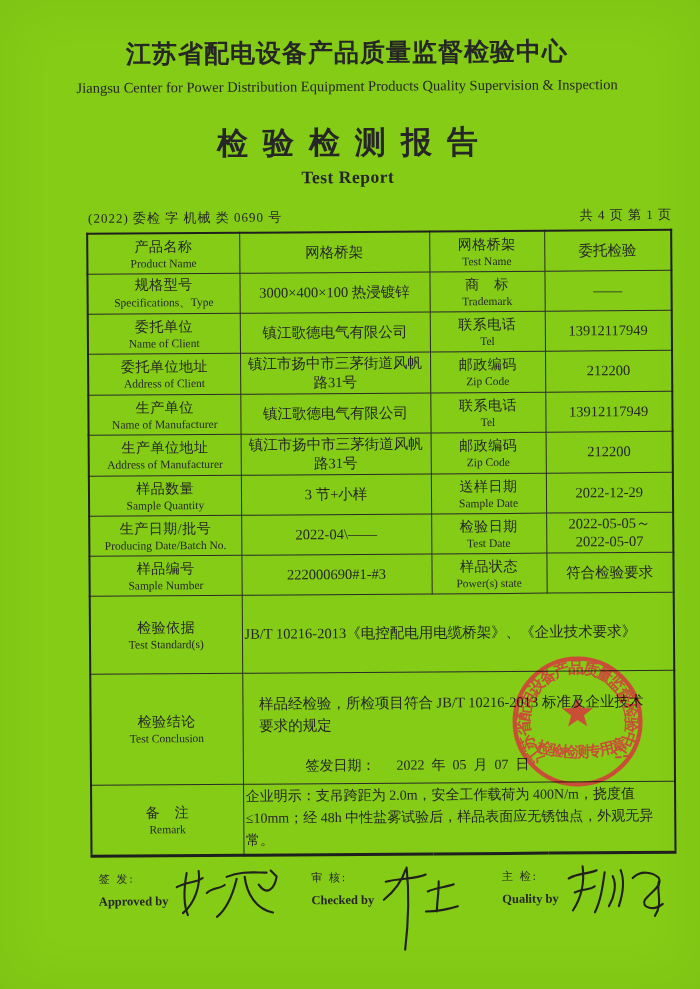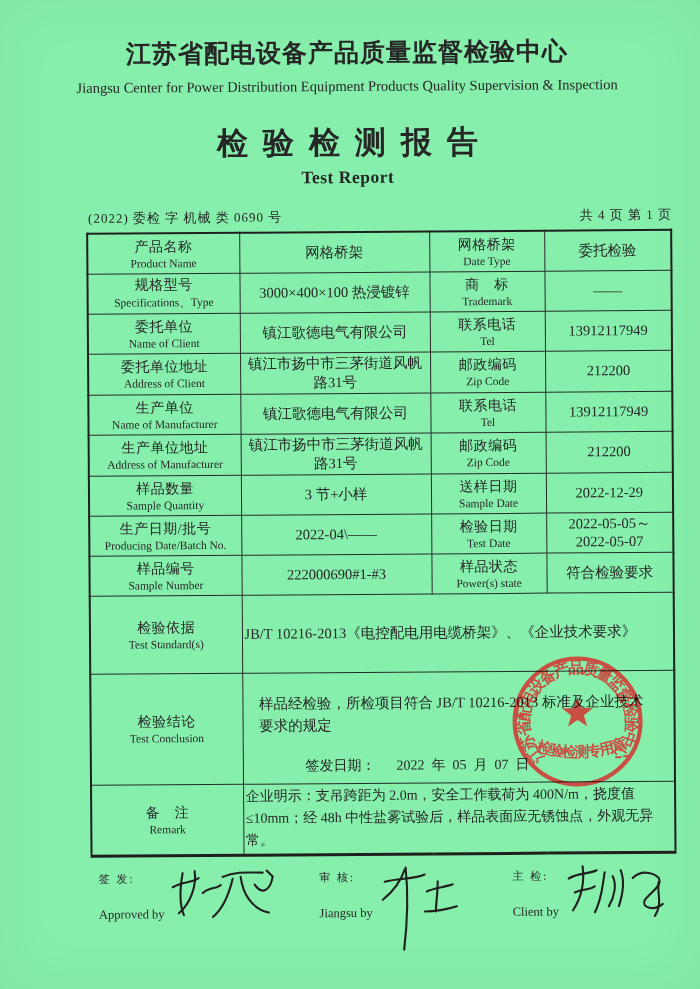--- a/index.html
+++ b/index.html
@@ -4,21 +4,21 @@
 <style>
   html,body{margin:0;padding:0;}
   body{
     width:700px;height:989px;
     font-family:"Liberation Serif","DejaVu Serif",serif;
     color:#262626;
     background:#e9e8e5;
   }
   .page{
     position:relative;width:700px;height:989px;overflow:hidden;
-    background:#86efac;
+    background:#84cc16;
     box-shadow:inset 0 0 60px rgba(0,0,0,0.05);
   }
   .paper{position:absolute;inset:0;transform:rotate(-0.4deg);}
   
   .header{text-align:center;padding-top:36px;}
   .org-cn{font-size:25px;font-weight:bold;letter-spacing:1px;margin:0;}
   .org-en{font-size:14.5px;margin-top:9px;white-space:nowrap;}
   .report-title-cn{font-size:31px;font-weight:bold;letter-spacing:15px;text-indent:15px;margin-top:27px;}
   .report-title-en{font-size:17.5px;font-weight:bold;margin-top:3px;letter-spacing:0.5px;}
   
@@ -44,21 +44,21 @@
   .concl-text{margin:auto 0;padding:0 14px;font-size:14.5px;line-height:1.5;}
   .issue-line{padding:0 8px 7px 60px;font-size:14px;white-space:pre;}
   .remark-cell{font-size:14px;line-height:1.6;padding:4px 12px;text-align:left;}
   
   .sign-row{
     display:flex;justify-content:space-between;
     margin:14px 30px 0 96px;
   }
   .sign-block{display:flex;align-items:flex-start;}
   .sig-label .cn{font-size:11px;letter-spacing:2px;white-space:nowrap;}
-  .sig-label .en{font-size:12.5px;margin-top:21px;white-space:nowrap;}
+  .sig-label .en{font-size:12.5px;margin-top:8px;white-space:nowrap;font-weight:bold;}
   .sig-svg{margin-left:2px;margin-top:-8px;overflow:visible;}
   .sig-svg path{stroke:#20201f;stroke-width:2.1;fill:none;stroke-linecap:round;stroke-linejoin:round;}
   
   .stamp{
     position:absolute;left:504px;top:651px;width:144px;height:144px;
     mix-blend-mode:multiply;opacity:0.93;pointer-events:none;
   }
   .stamp text{font-family:"Liberation Serif","DejaVu Serif",serif;font-weight:bold;}
 </style>
 </head>
@@ -88,21 +88,21 @@
         </colgroup>
       <tbody>
         <tr style="height:40px">
           <td class="lab">
               <div class="cn">产品名称</div>
               <div class="en">Product Name</div>
             </td>
           <td class="val">网格桥架</td>
           <td class="lab">
               <div class="cn">网格桥架</div>
-              <div class="en">Date Type</div>
+              <div class="en">Test Name</div>
             </td>
           <td class="val">委托检验</td>
         </tr>
         <tr style="height:40px">
           <td class="lab">
               <div class="cn">规格型号</div>
               <div class="en">Specifications、Type</div>
             </td>
           <td class="val">3000×400×100 热浸镀锌</td>
           <td class="lab">
@@ -238,35 +238,35 @@
           <path d="M36,30 C42,24 50,26 54,22"></path>
           <path d="M56,14 C70,8 84,10 96,10"></path>
           <path d="M66,16 C62,32 56,46 46,54"></path>
           <path d="M74,14 C76,30 84,46 102,50"></path>
           <path d="M88,22 C96,34 104,26 106,14 L100,8"></path>
         </svg>
       </div>
       <div class="sign-block">
         <div class="sig-label">
           <div class="cn">审  核:</div>
-          <div class="en">Jiangsu by</div>
+          <div class="en">Checked by</div>
         </div>
         <svg class="sig-svg" width="95" height="92" viewBox="0 0 95 92">
           <path d="M30,8 C26,20 18,30 8,38"></path>
           <path d="M10,20 C24,16 40,18 50,13"></path>
           <path d="M31,6 C33,26 33,56 29,88"></path>
           <path d="M52,30 C60,26 70,26 78,23"></path>
           <path d="M63,20 C63,32 61,42 61,50"></path>
           <path d="M50,50 C60,50 72,48 82,45"></path>
         </svg>
       </div>
       <div class="sign-block">
         <div class="sig-label">
           <div class="cn">主  检:</div>
-          <div class="en">Client by</div>
+          <div class="en">Quality by</div>
         </div>
         <svg class="sig-svg" width="112" height="60" viewBox="0 0 112 60">
           <path d="M8,18 C18,12 28,14 36,10"></path>
           <path d="M22,6 C24,22 20,38 12,50"></path>
           <path d="M14,32 C22,28 30,30 34,26"></path>
           <path d="M44,12 C42,26 40,40 34,52"></path>
           <path d="M52,16 C56,24 54,36 48,46"></path>
           <path d="M60,10 C64,20 62,34 58,46"></path>
           <path d="M72,18 C80,10 92,12 98,18 C102,26 90,32 84,40 C80,47 92,52 102,44"></path>
           <path d="M98,22 C96,34 102,44 94,56"></path>

